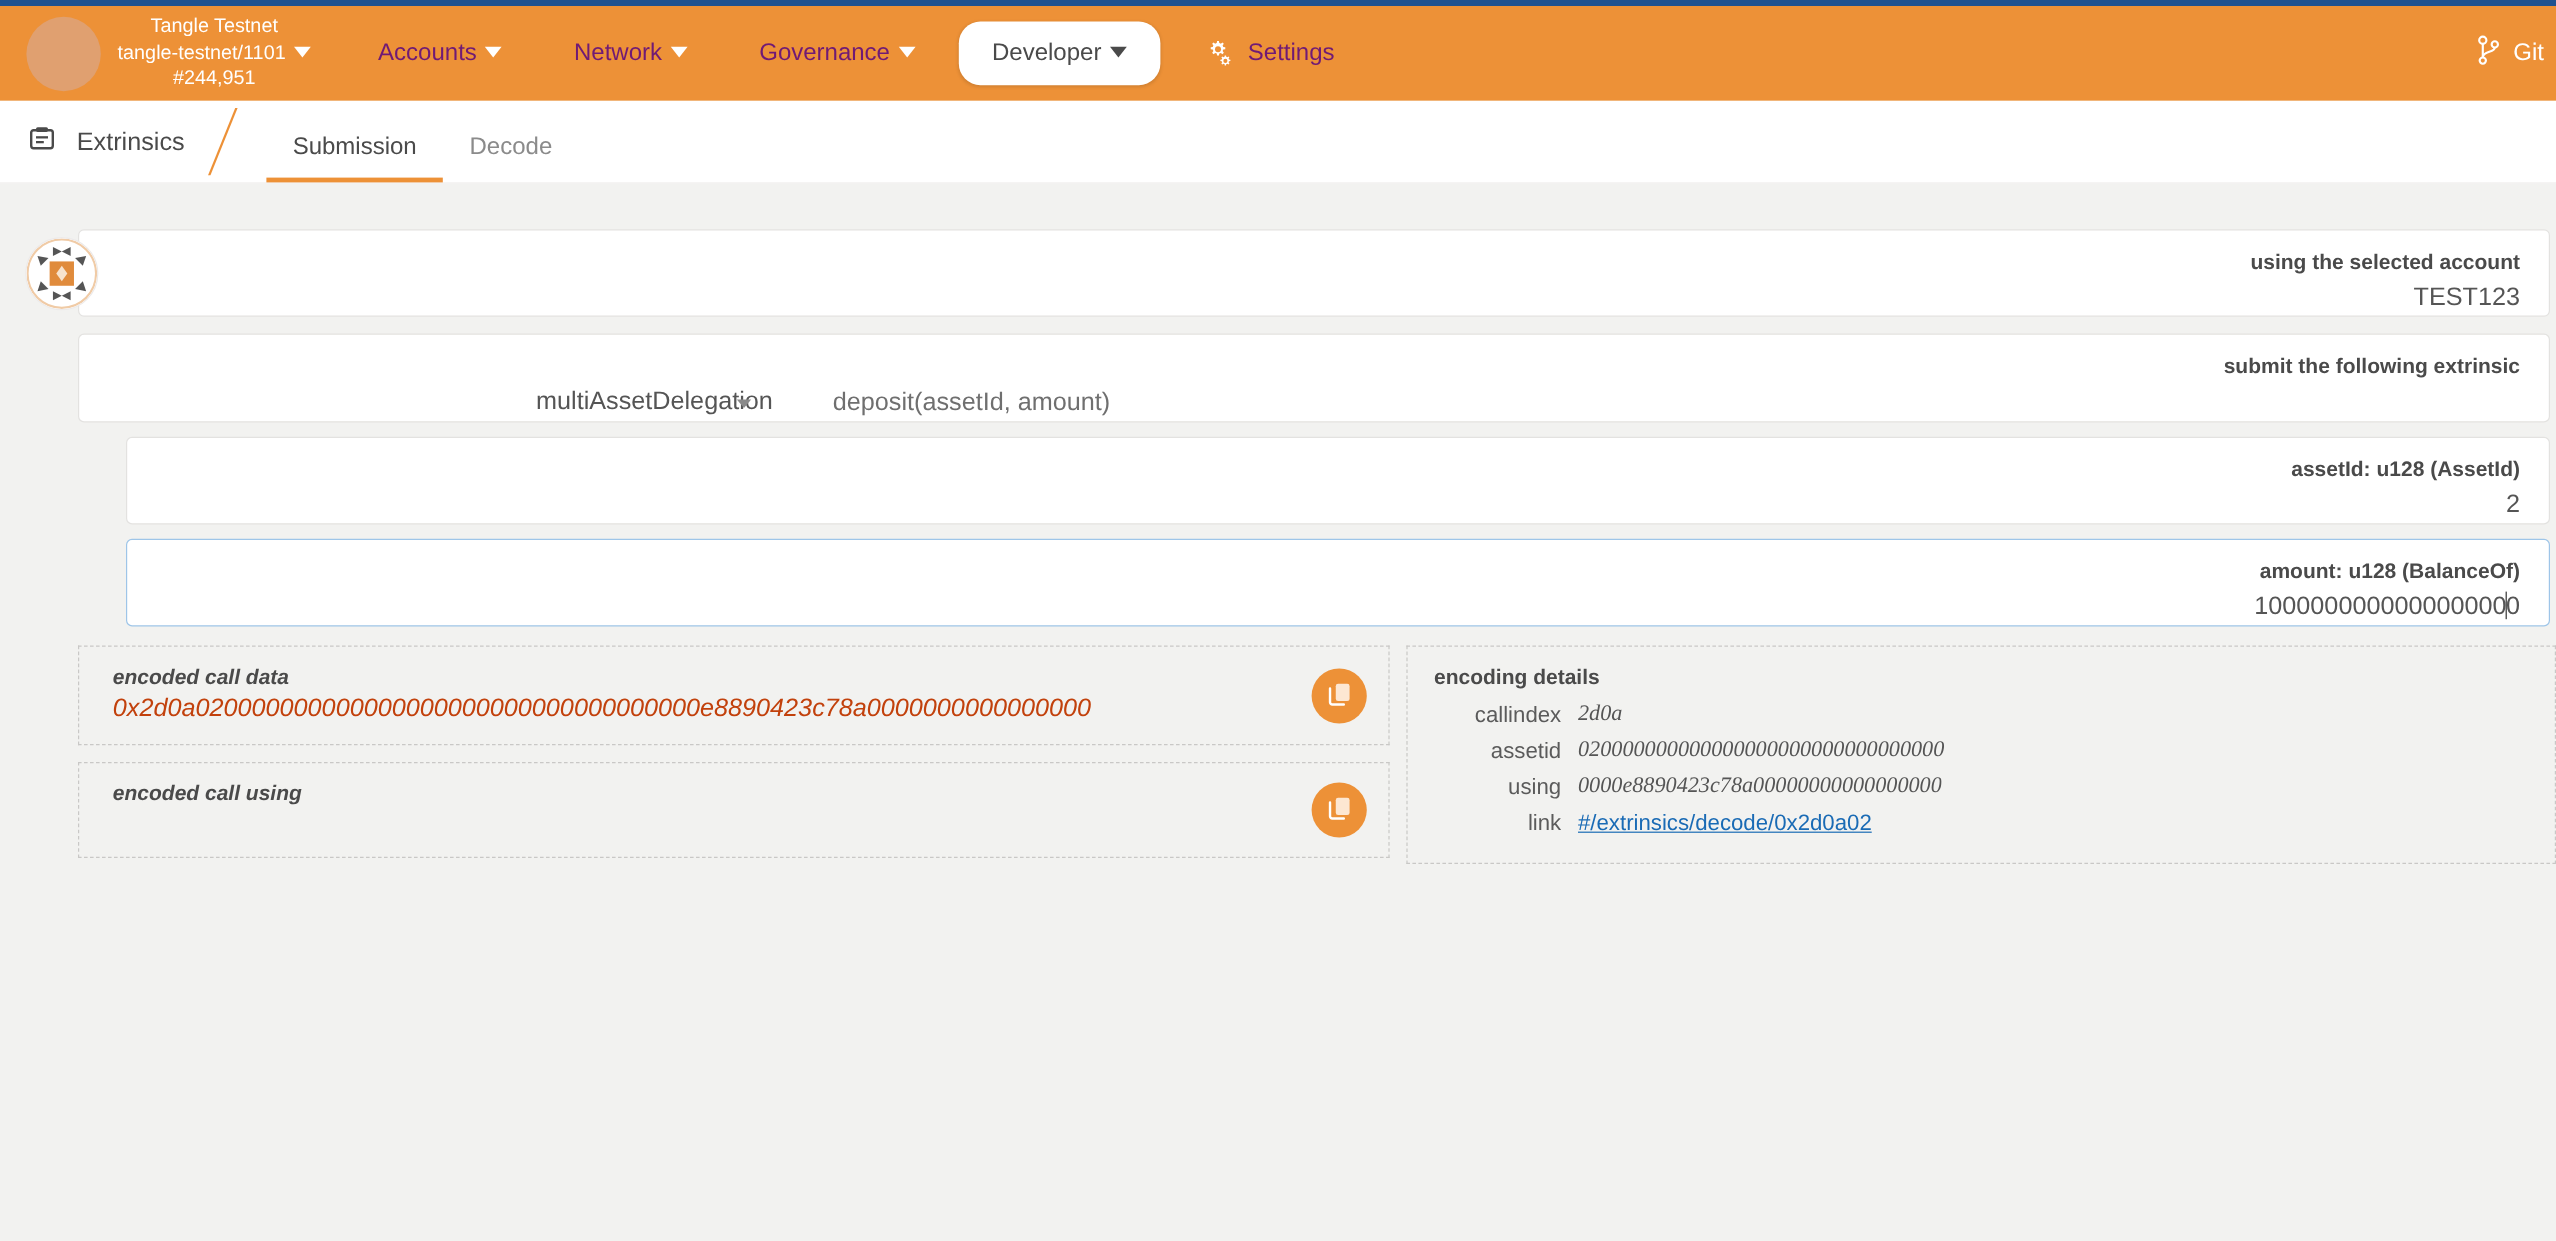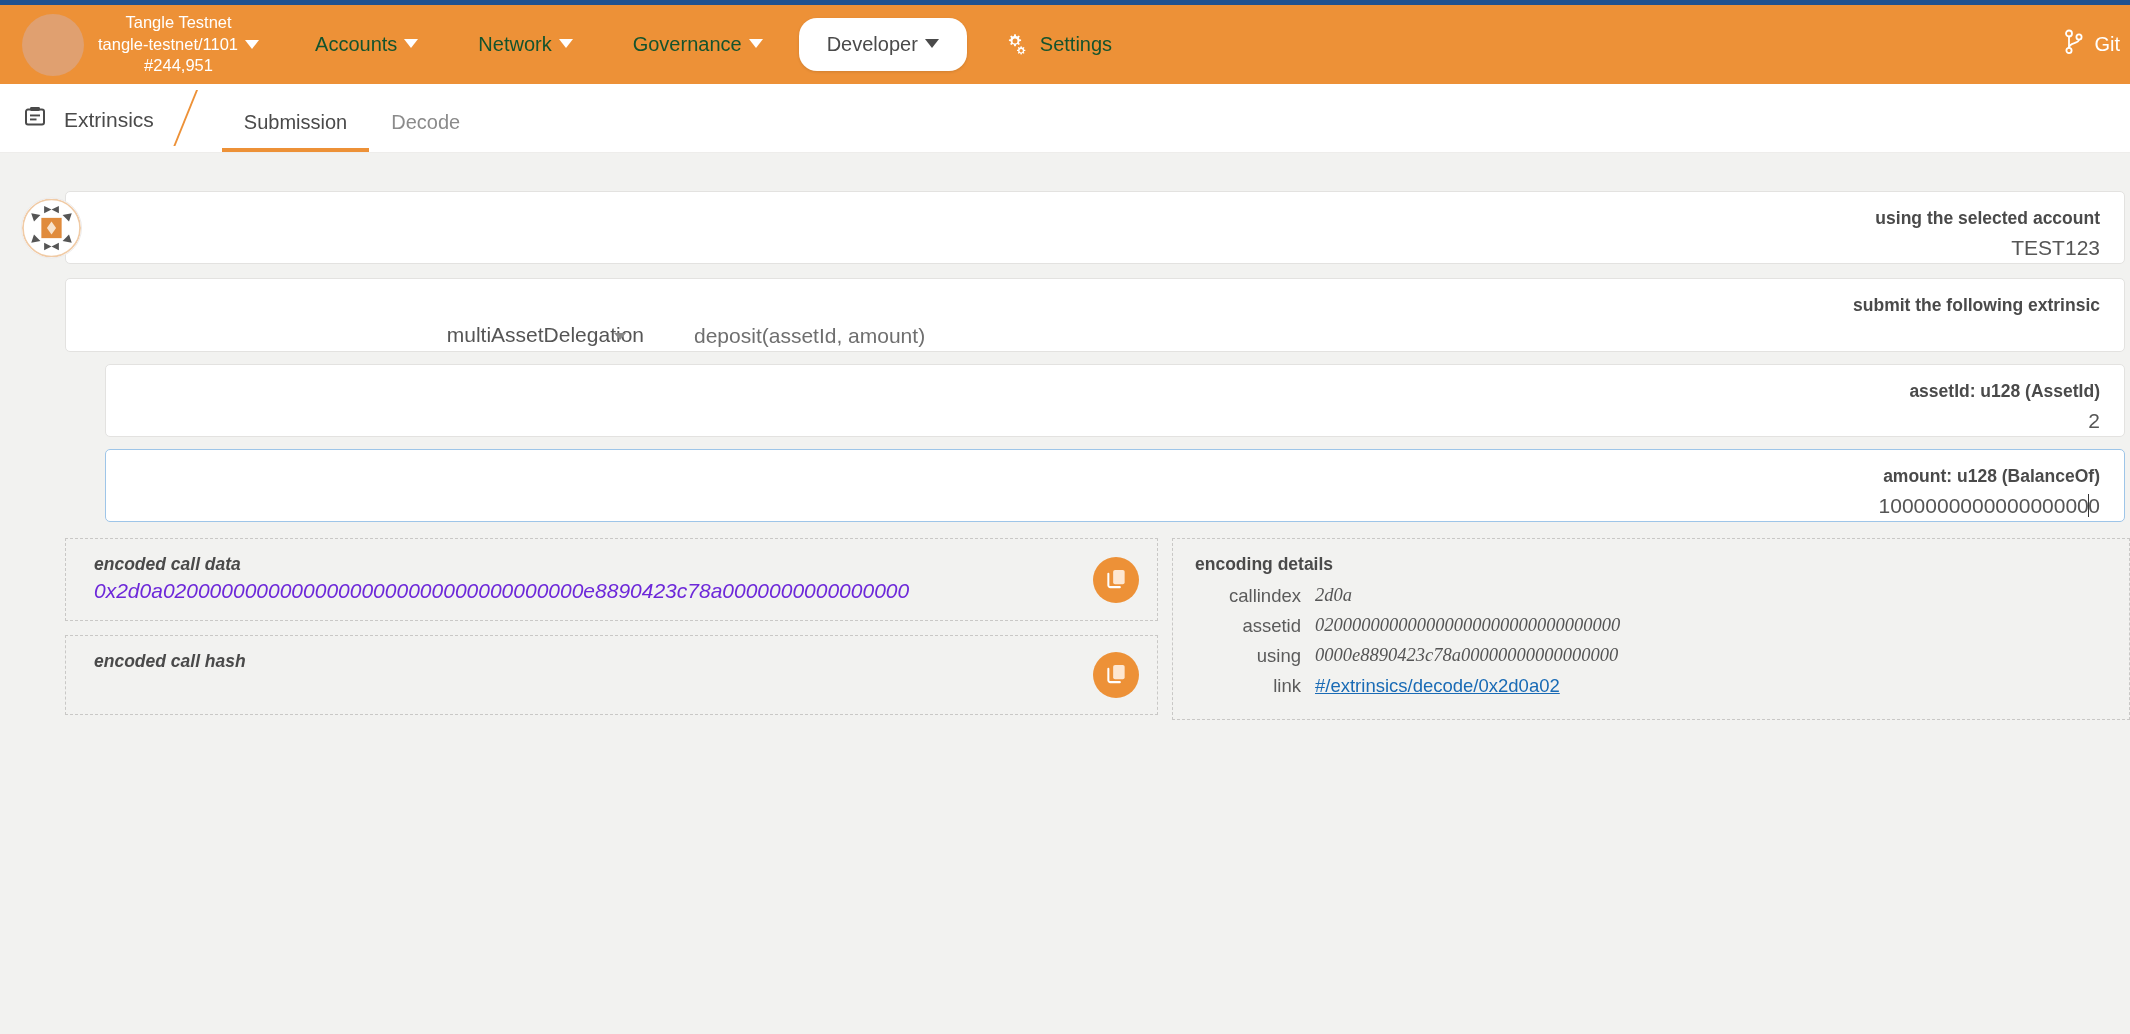--- a/index.html
+++ b/index.html
@@ -52,21 +52,21 @@
     margin-left: 7px;
     position: relative;
     top: -1px;
   }
   .caret.dark { border-top-color: #4a4a4a; }
 
   .navitems { display: flex; align-items: stretch; }
   .navitem {
     display: flex; align-items: center;
     padding: 0 30px;
-    color: #14532d;
+    color: #701a75;
     font-size: 20px;
     white-space: nowrap;
     cursor: pointer;
     position: relative;
   }
   .navitem.active {
     background: #ffffff;
     color: #4a4a4a;
     border-radius: 18px;
     margin: 13px 6px;
@@ -218,21 +218,21 @@
     padding: 15px 120px 17px 28px;
     min-height: 80px;
     font-style: italic;
   }
   .dashed-box + .dashed-box { margin-top: 14px; }
   .dashed-label {
     font-size: 17.5px; font-weight: bold; color: #4a4a4a;
     margin-bottom: 4px;
   }
   .dashed-value {
-    font-size: 21px; color: #6d28d9; font-weight: 300;
+    font-size: 21px; color: #c2410c; font-weight: 300;
     word-break: break-all;
     white-space: nowrap;
     overflow: hidden;
   }
   .copy-btn {
     position: absolute;
     right: 18px; top: 50%; transform: translateY(-50%);
     width: 46px; height: 46px; border-radius: 50%;
     background: #ed9137;
     display: flex; align-items: center; justify-content: center;
@@ -418,21 +418,21 @@
             <span>
               <svg width="23" height="23" viewBox="0 0 24 24" fill="none">
                 <rect x="8.5" y="3" width="12" height="15" rx="2" fill="#fde7d2"></rect>
                 <path d="M15.5 21 H5.5 a2 2 0 0 1-2-2 V7" stroke="#ffffff" stroke-width="2.1" fill="none" stroke-linecap="round"></path>
               </svg>
             </span>
           </button>
         </div>
 
         <div class="dashed-box">
-          <div class="dashed-label">encoded call hash</div>
+          <div class="dashed-label">encoded call using</div>
           <button class="copy-btn">
             <span>
               <svg width="23" height="23" viewBox="0 0 24 24" fill="none">
                 <rect x="8.5" y="3" width="12" height="15" rx="2" fill="#fde7d2"></rect>
                 <path d="M15.5 21 H5.5 a2 2 0 0 1-2-2 V7" stroke="#ffffff" stroke-width="2.1" fill="none" stroke-linecap="round"></path>
               </svg>
             </span>
           </button>
         </div>
       </div>

